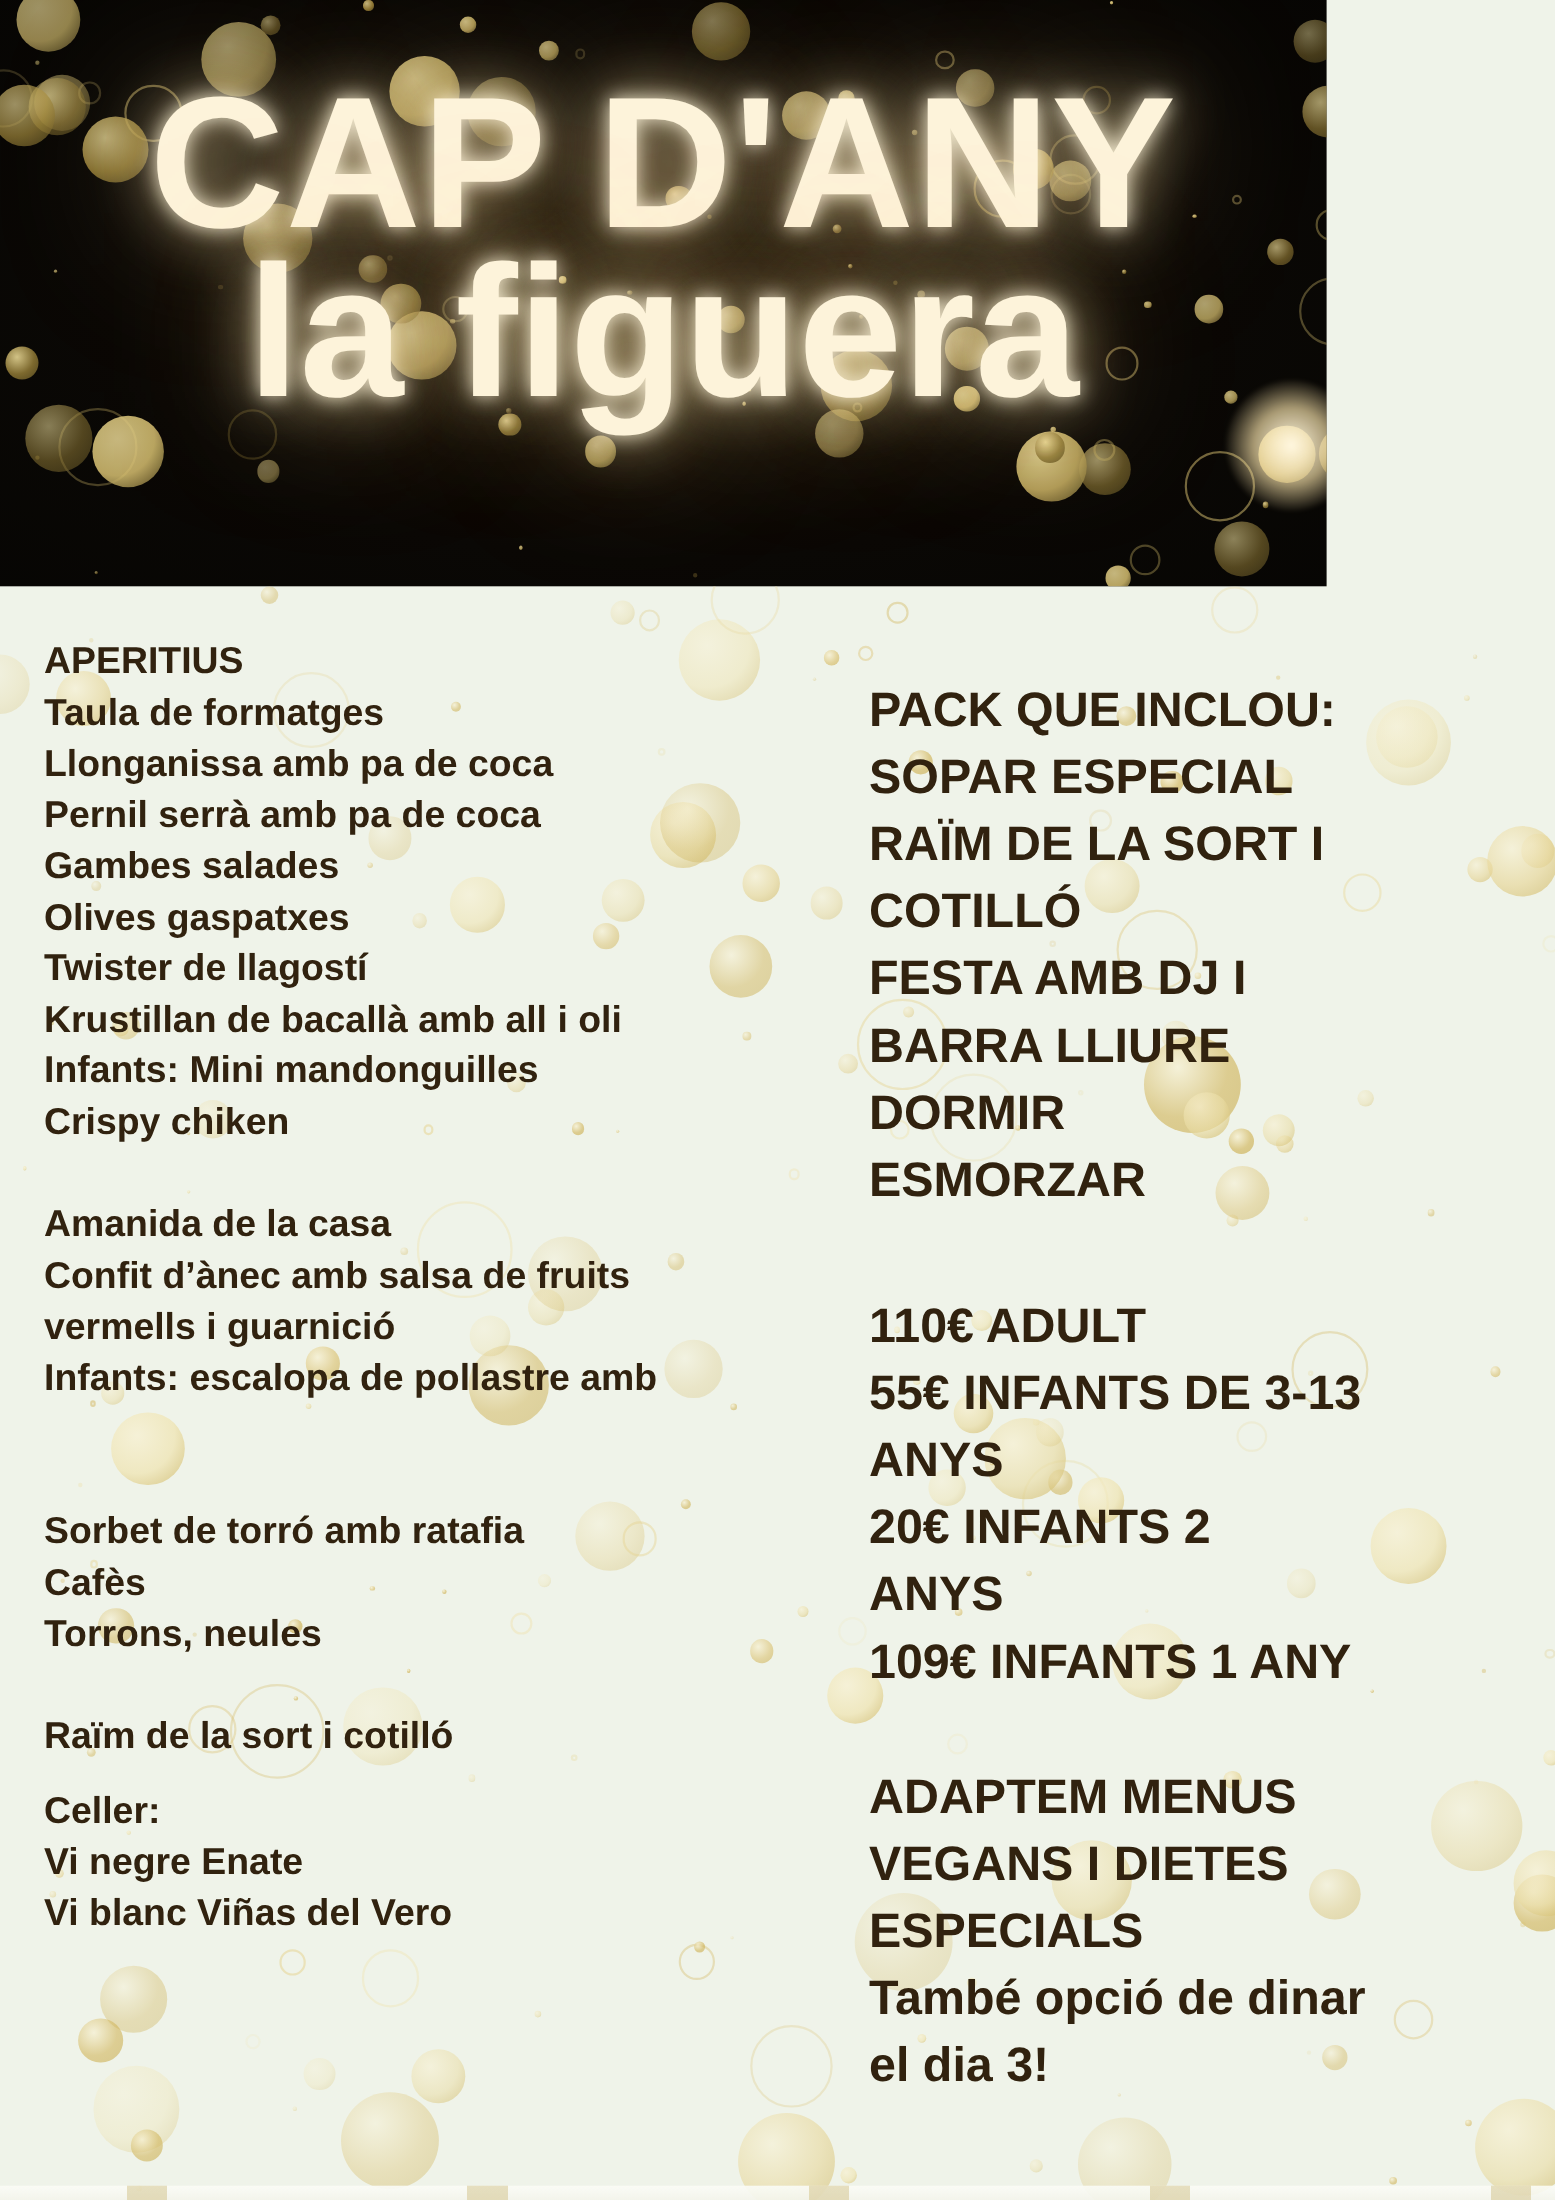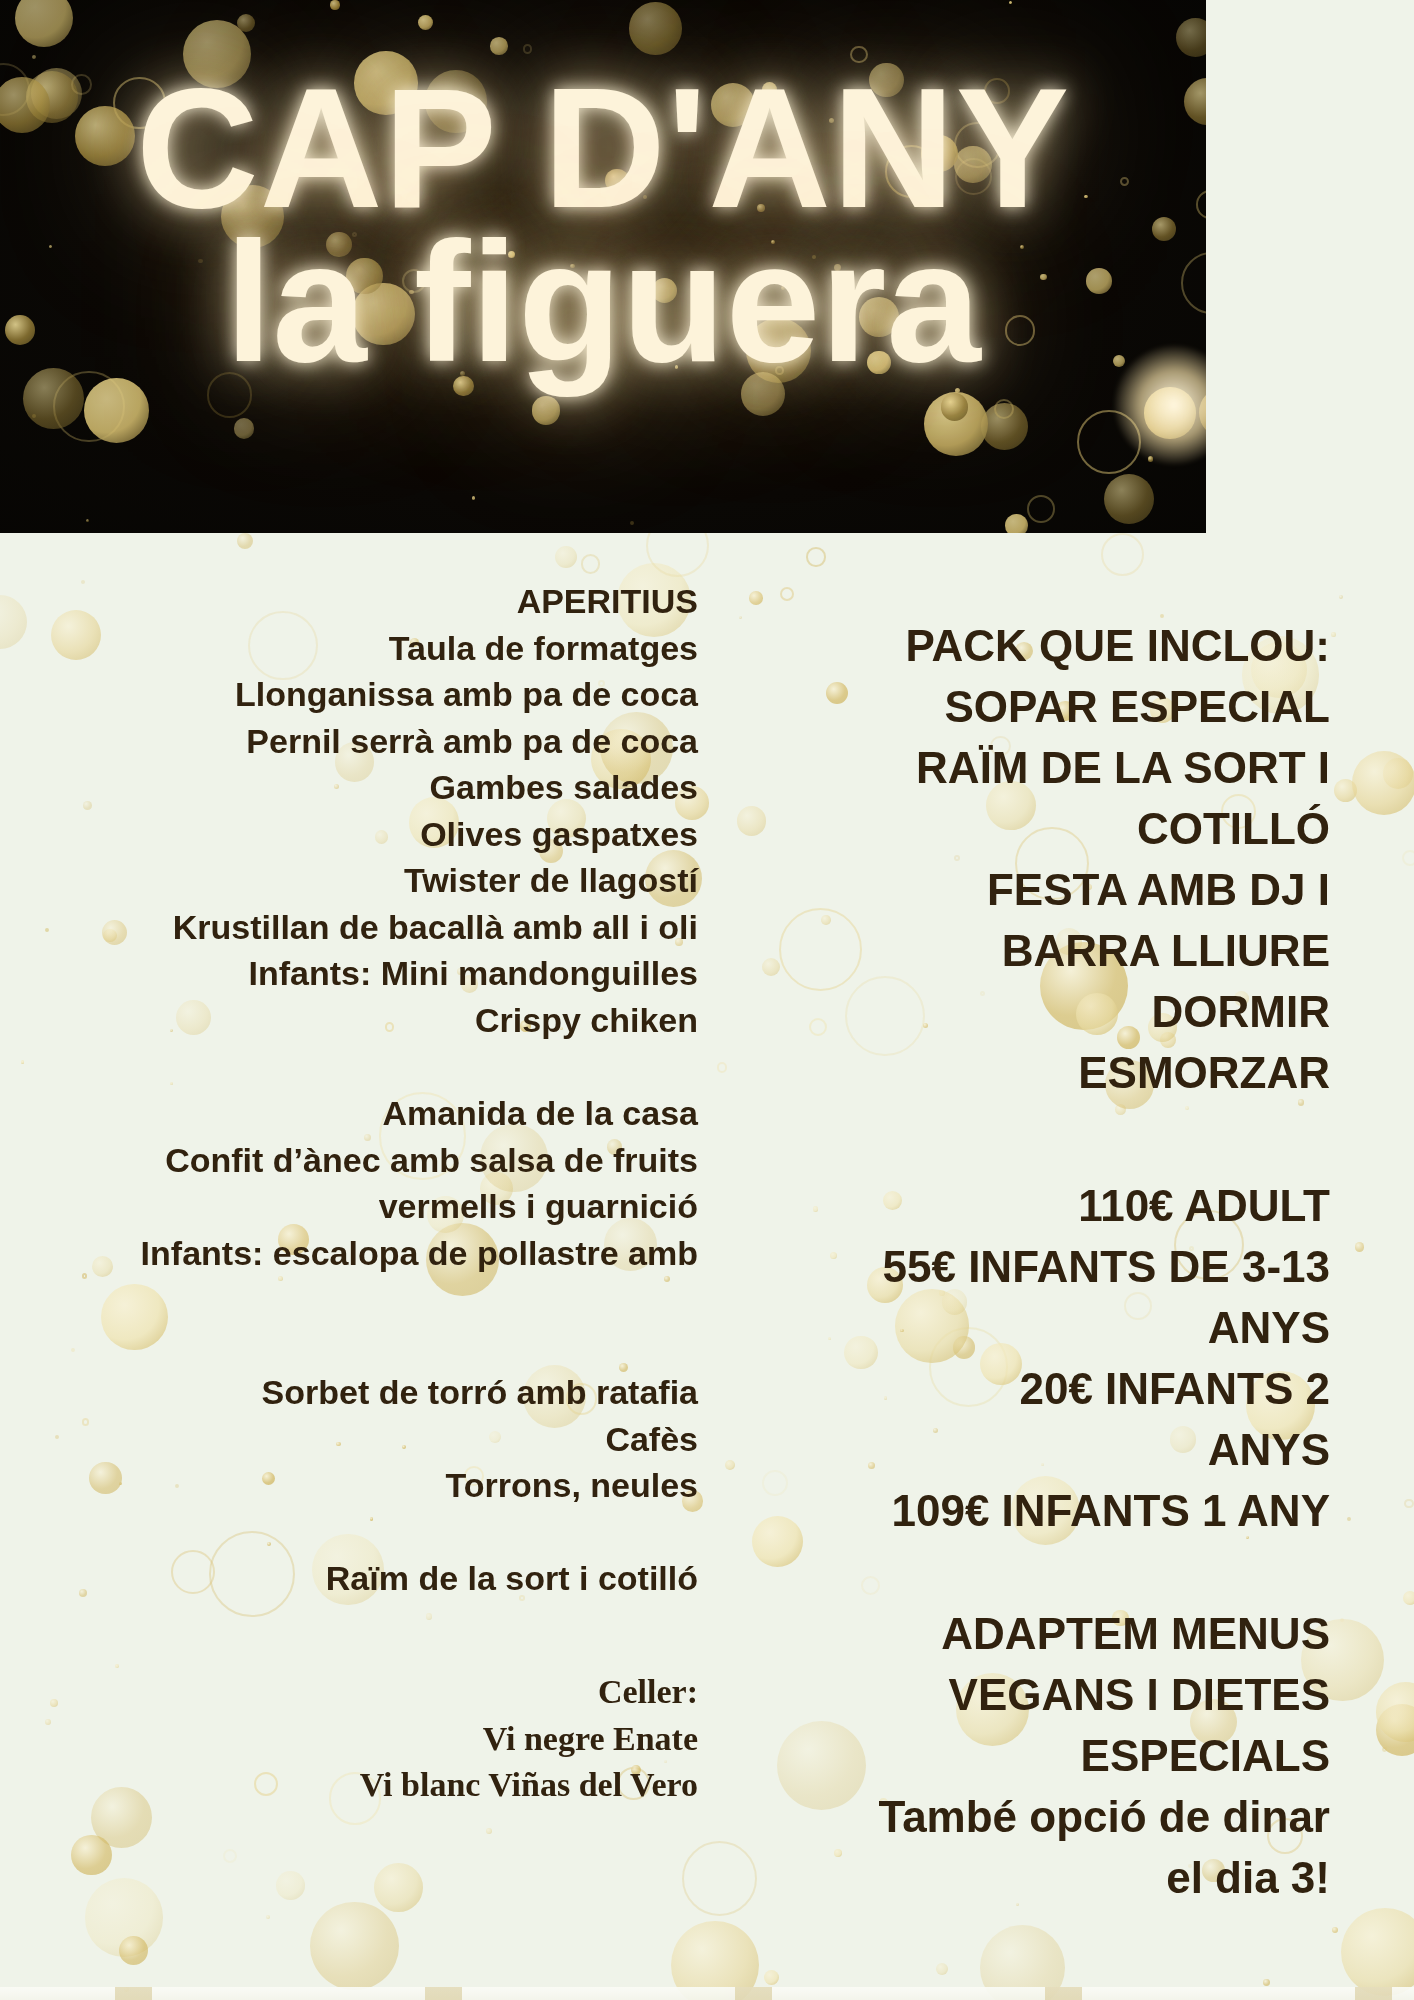--- a/index.html
+++ b/index.html
@@ -44,28 +44,28 @@
     display:block;font-size:170px;line-height:168px;margin-top:-6px;
     text-shadow:0 0 18px rgba(255,246,219,.95),0 0 55px rgba(255,233,175,.75),0 0 130px rgba(255,218,145,.5);
   }
   
   .bod{
     position:absolute;top:533px;left:0;width:1414px;height:1467px;
     overflow:hidden;
   }
   .bod .bubbles{position:absolute;inset:0;z-index:0;}
   .bub{position:absolute;border-radius:50%;}
-  .col{position:absolute;top:0;z-index:2;text-align:right;color:var(--text);}
+  .col{position:absolute;top:0;z-index:2;text-align:left;color:var(--text);}
   .col p{white-space:nowrap;}
   .col-left{left:40px;width:658px;padding-top:45px;font-size:34px;line-height:46.5px;}
   .col-right{left:790px;width:540px;padding-top:82px;font-size:44px;line-height:61px;}
   .sec-mains{margin-top:47px;}
   .sec-desserts{margin-top:93px;}
   .sec-midnight{margin-top:46px;}
-  .sec-wine{margin-top:68px;font-family:Liberation Serif, serif;}
+  .sec-wine{margin-top:22px;}
   .sec-prices{margin-top:72px;}
   .sec-notes{margin-top:62px;}
   .bottom-strip{
     position:absolute;bottom:0;left:0;width:1414px;height:13px;z-index:3;
     background:linear-gradient(#fbfcf7,#f4f5ec);
     opacity:.92;
   }
   .bottom-strip:after{
     content:"";position:absolute;inset:0;
     background:repeating-linear-gradient(90deg,transparent 0 115px,rgba(190,165,80,.35) 115px 152px,transparent 152px 310px);

